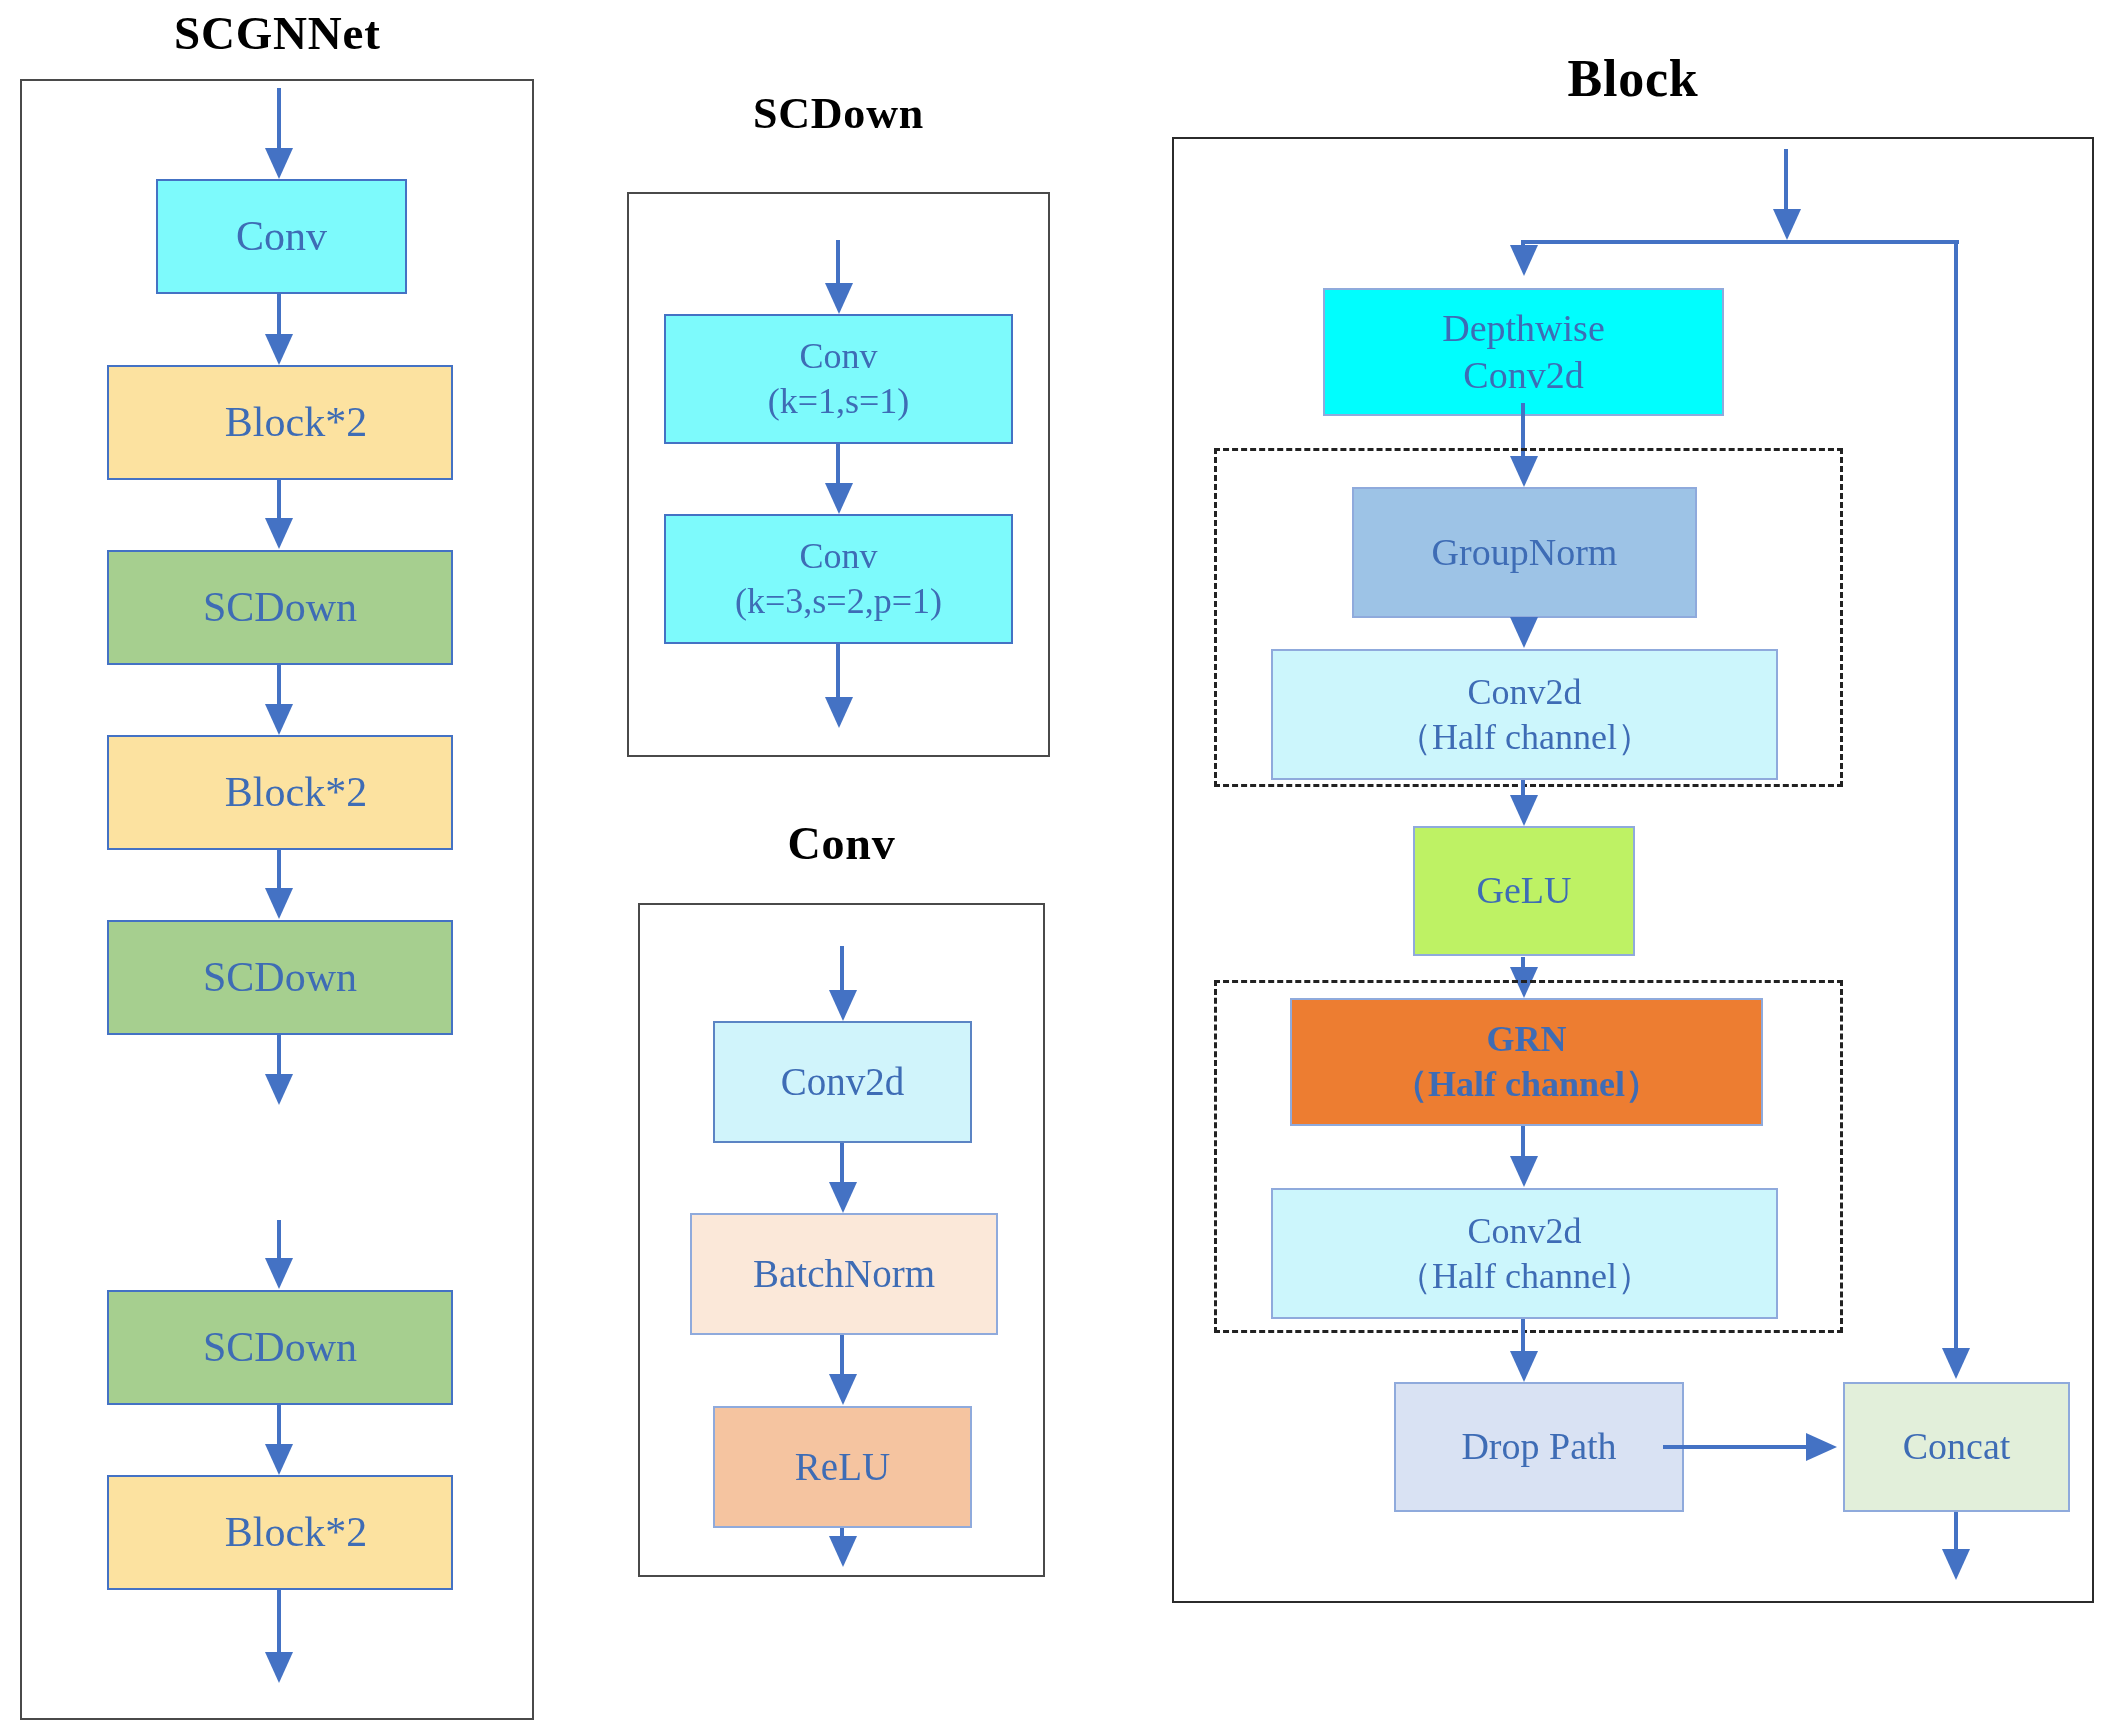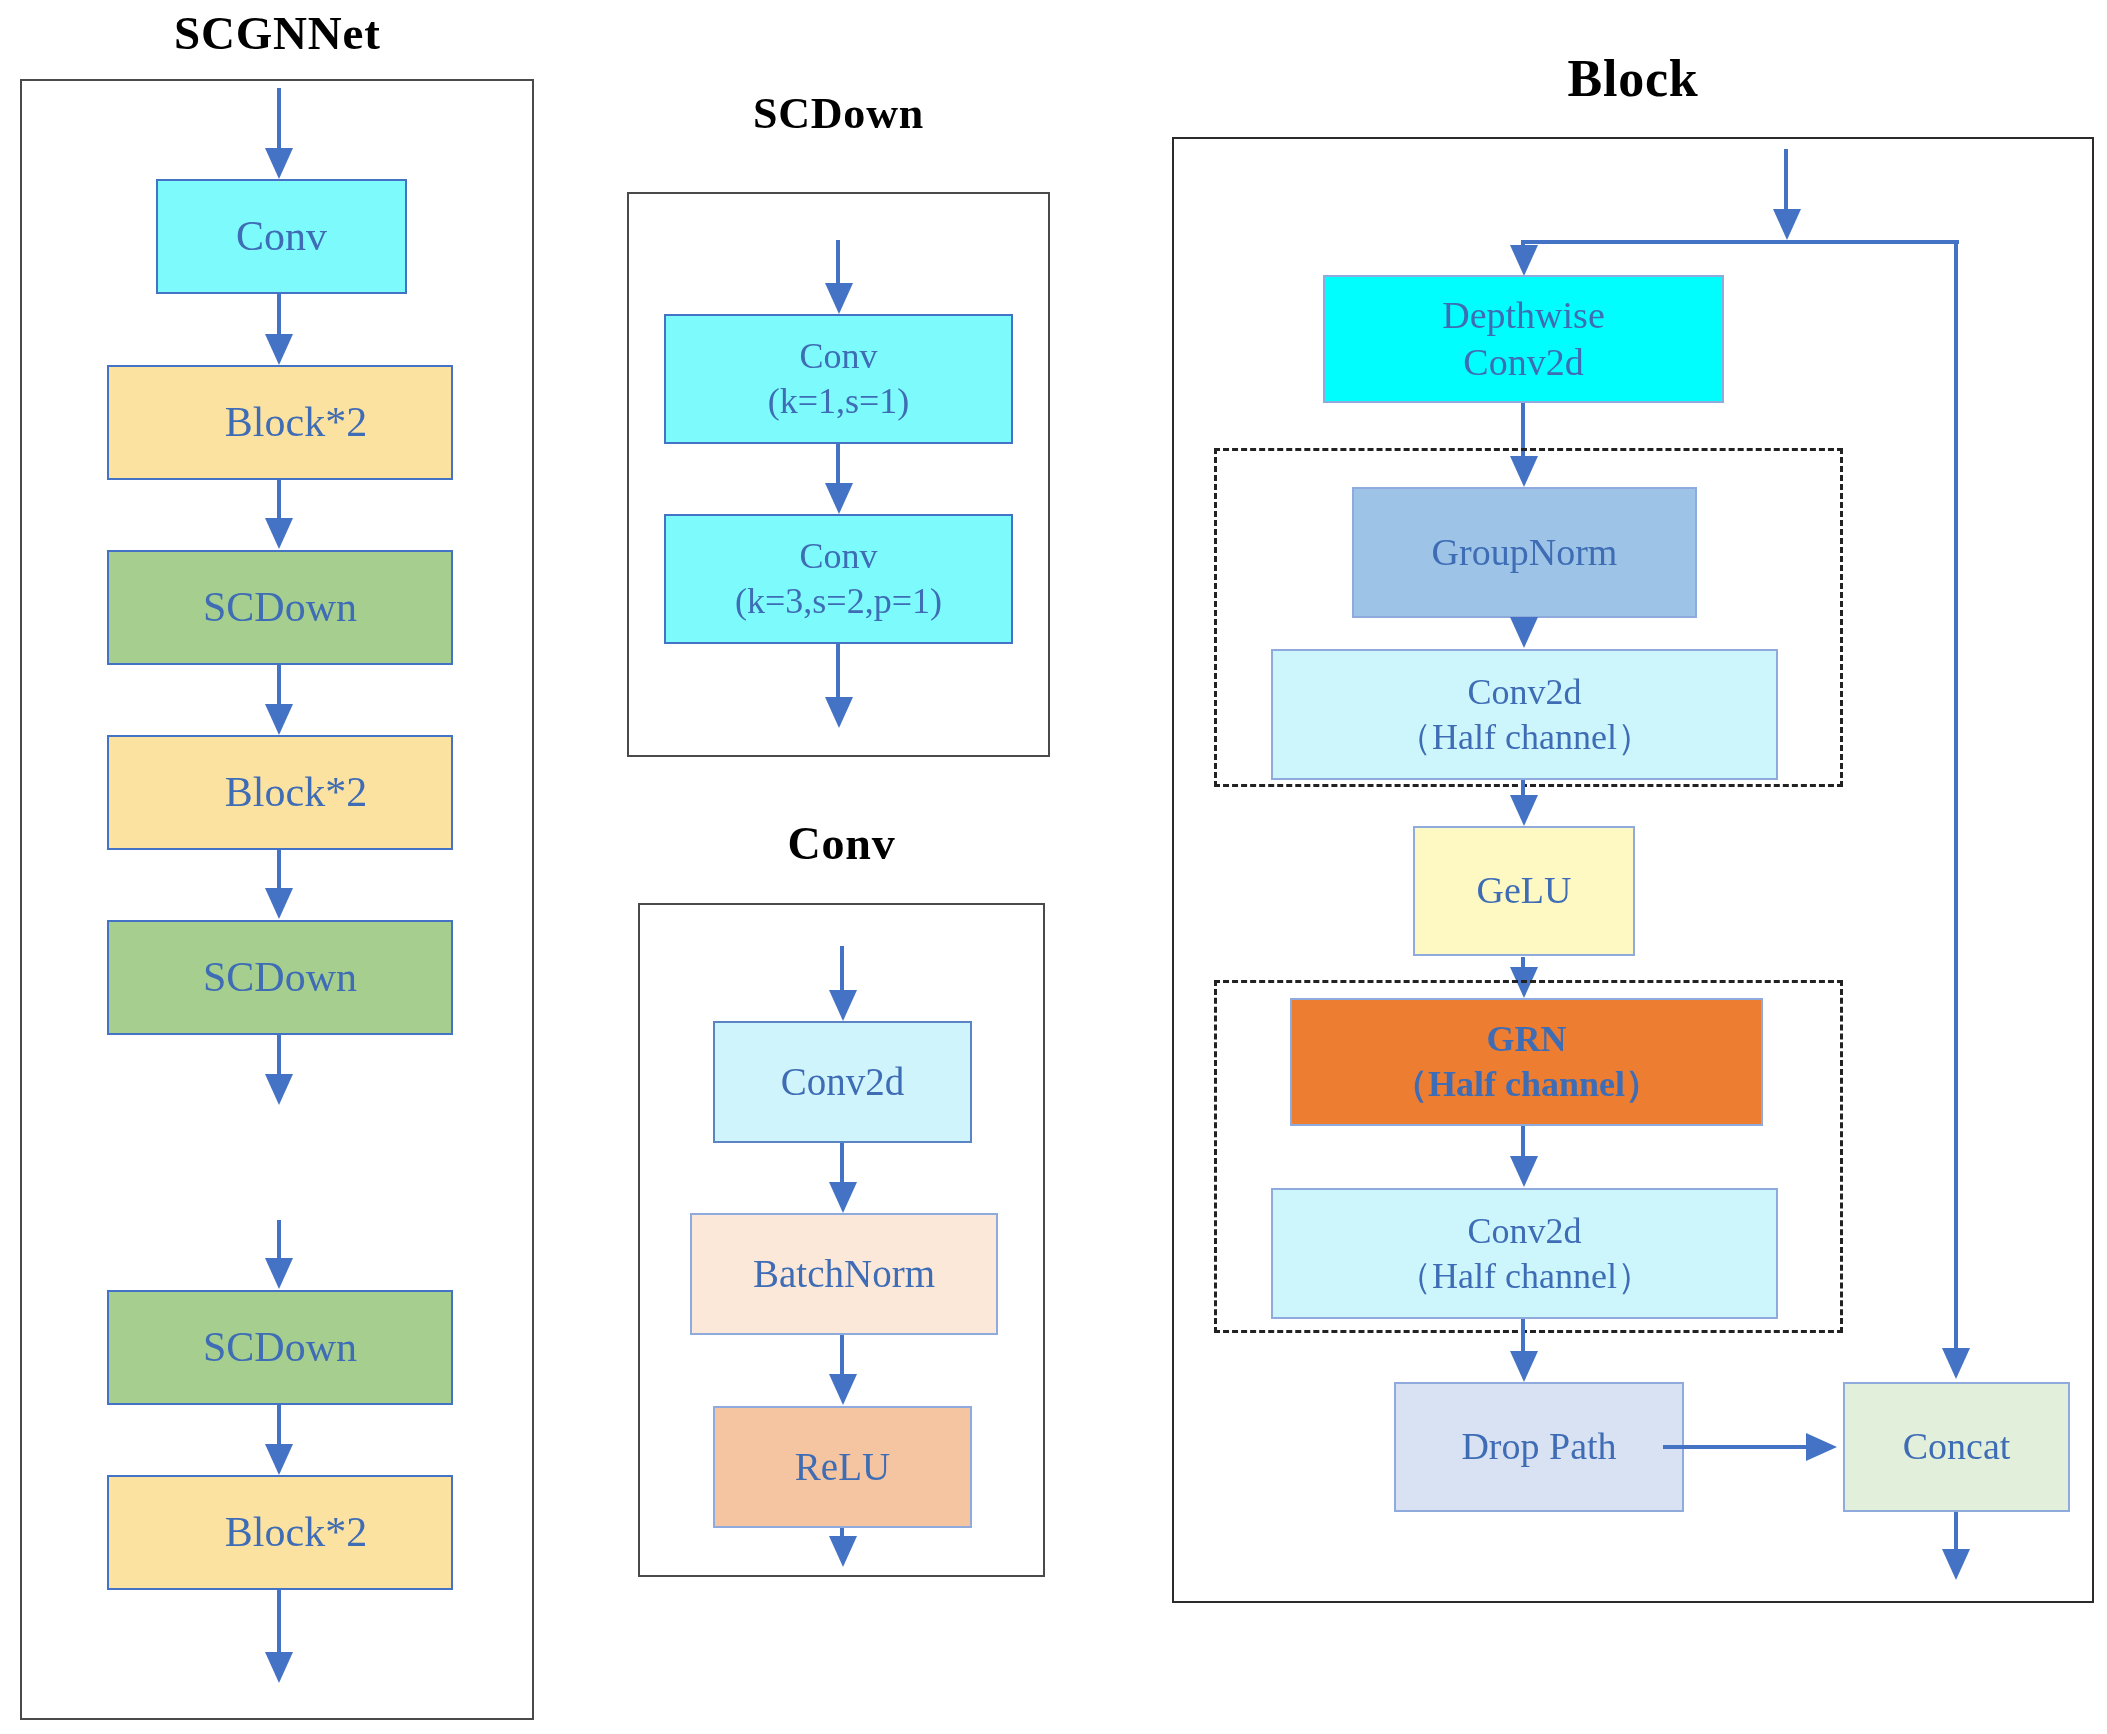--- a/index.html
+++ b/index.html
@@ -11,24 +11,24 @@
   .node{position:absolute;display:flex;flex-direction:column;align-items:center;justify-content:center;
         text-align:center;color:#3e6cb5;border:2.4px solid #4472c4;box-sizing:border-box;
         font-family:"Liberation Serif",serif;line-height:1.25;}
   .b-light{border-color:#8faadc;}
   .fill-cyan{background:#7dfafc;}
   .fill-yellow{background:#fce2a0;padding-left:32px;}
   .fill-green{background:#a6cf8f;}
   .fill-palecyan{background:#d0f4fb;}
   .fill-palepeach{background:#fbe8d9;}
   .fill-peach{background:#f5c4a0;}
-  .fill-brightcyan{background:#00fefe;}
+  .fill-brightcyan{background:#00fefe;margin-top:13px;}
   .fill-steelblue{background:#9dc3e6;}
   .fill-icecyan{background:#ccf6fc;}
-  .fill-gelu{background:#fef9c3;}
+  .fill-gelu{background:#bef264;}
   .fill-orange{background:#ed7d31;font-weight:bold;}
   .fill-lavender{background:#d9e2f3;}
   .fill-palegreen{background:#e2efda;}
   .vline{position:absolute;width:3.9px;background:#4472c4;}
   .hline{position:absolute;height:3.9px;background:#4472c4;}
   .head-down{position:absolute;width:0;height:0;border-left:14px solid transparent;
              border-right:14px solid transparent;border-top:31px solid #4472c4;}
   .head-right{position:absolute;width:0;height:0;border-top:14px solid transparent;
               border-bottom:14px solid transparent;border-left:31px solid #4472c4;}
   .dashed-group{position:absolute;border:3.1px dashed #222222;box-sizing:border-box;}

